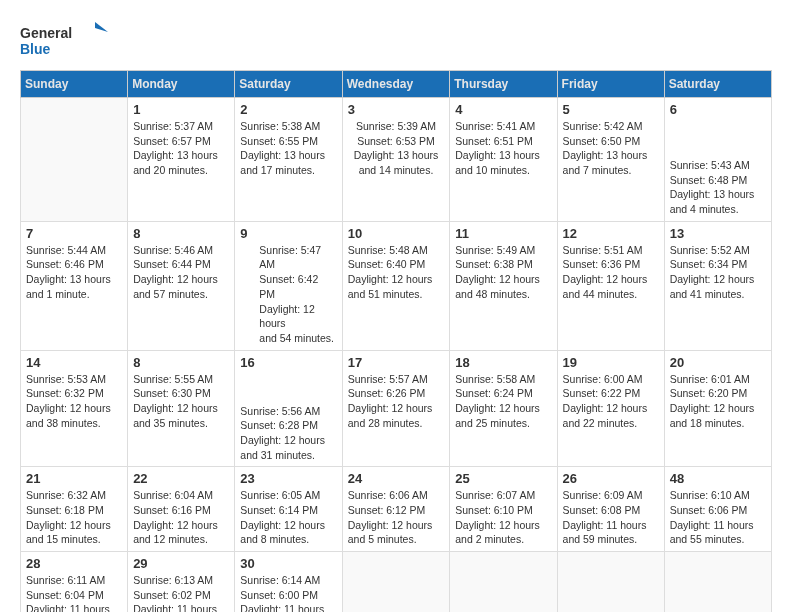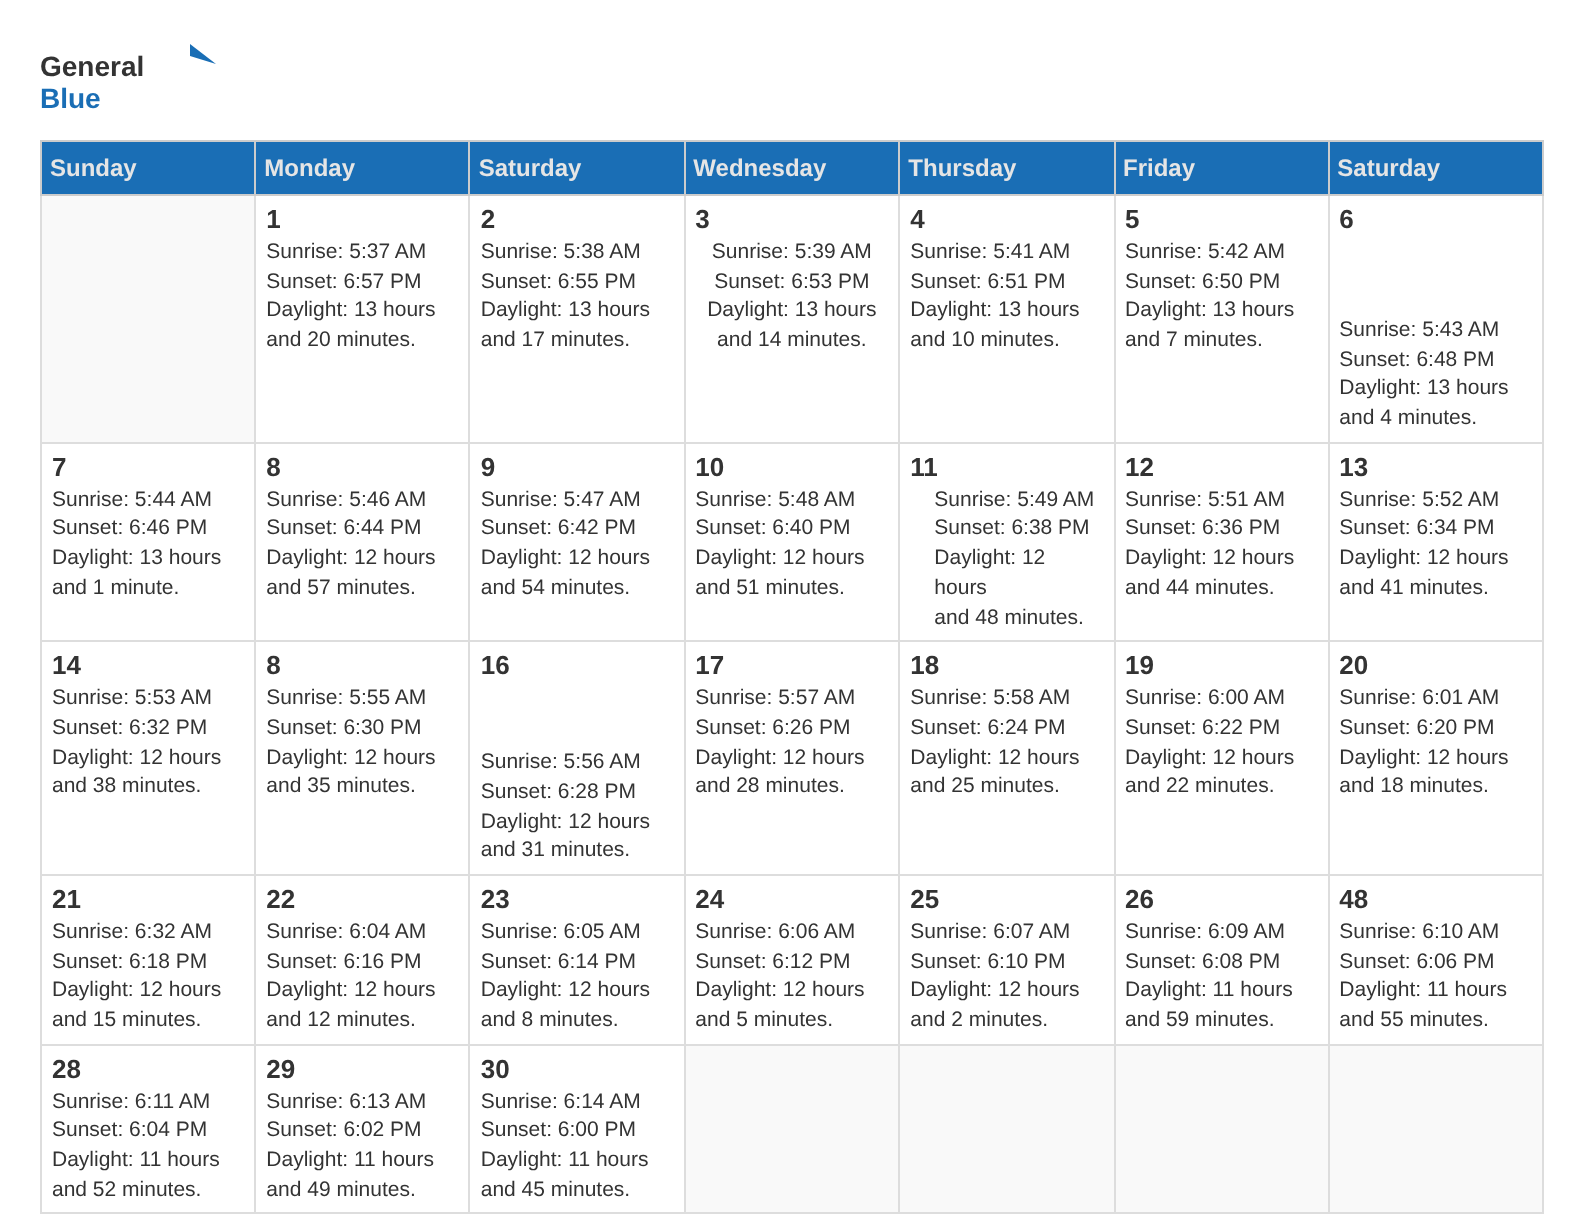--- a/index.html
+++ b/index.html
@@ -154,35 +154,35 @@
         </td>
         <td>
           <div class="day-number">8</div>
           <div class="day-detail" style="white-space: pre-line;">Sunrise: 5:46 AM
 Sunset: 6:44 PM
 Daylight: 12 hours
 and 57 minutes.</div>
         </td>
         <td>
           <div class="day-number">9</div>
-          <div class="day-detail" style="white-space: pre-line;">Sunrise: 5:47 AM
+          <div class="day-detail" style="white-space: pre-line; margin-left: 19px;">Sunrise: 5:47 AM
 Sunset: 6:42 PM
 Daylight: 12 hours
 and 54 minutes.</div>
         </td>
         <td>
           <div class="day-number">10</div>
           <div class="day-detail" style="white-space: pre-line;">Sunrise: 5:48 AM
 Sunset: 6:40 PM
 Daylight: 12 hours
 and 51 minutes.</div>
         </td>
         <td>
           <div class="day-number">11</div>
-          <div class="day-detail" style="white-space: pre-line; margin-left: 12px;">Sunrise: 5:49 AM
+          <div class="day-detail" style="white-space: pre-line;">Sunrise: 5:49 AM
 Sunset: 6:38 PM
 Daylight: 12 hours
 and 48 minutes.</div>
         </td>
         <td>
           <div class="day-number">12</div>
           <div class="day-detail" style="white-space: pre-line;">Sunrise: 5:51 AM
 Sunset: 6:36 PM
 Daylight: 12 hours
 and 44 minutes.</div>

